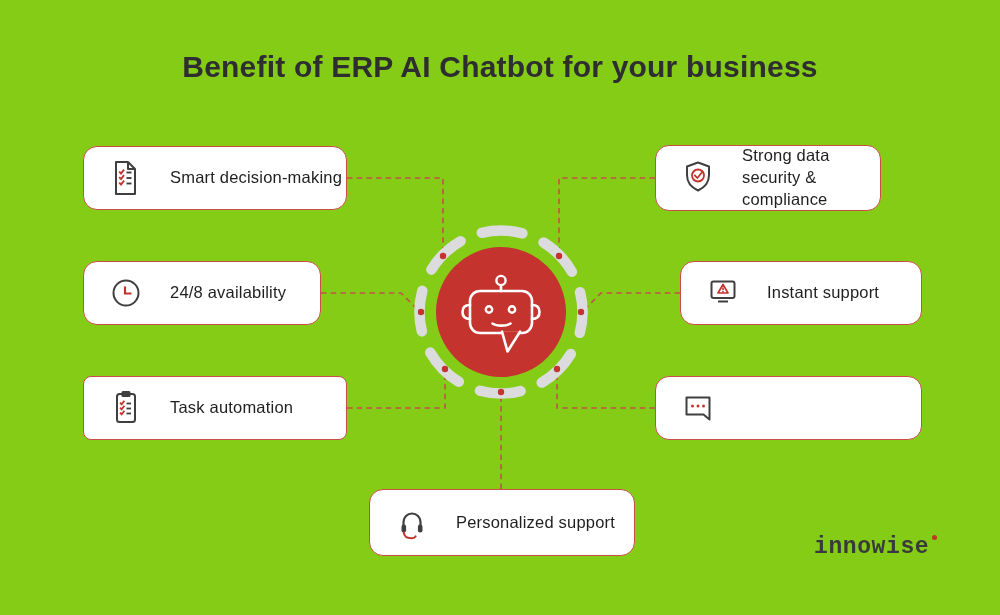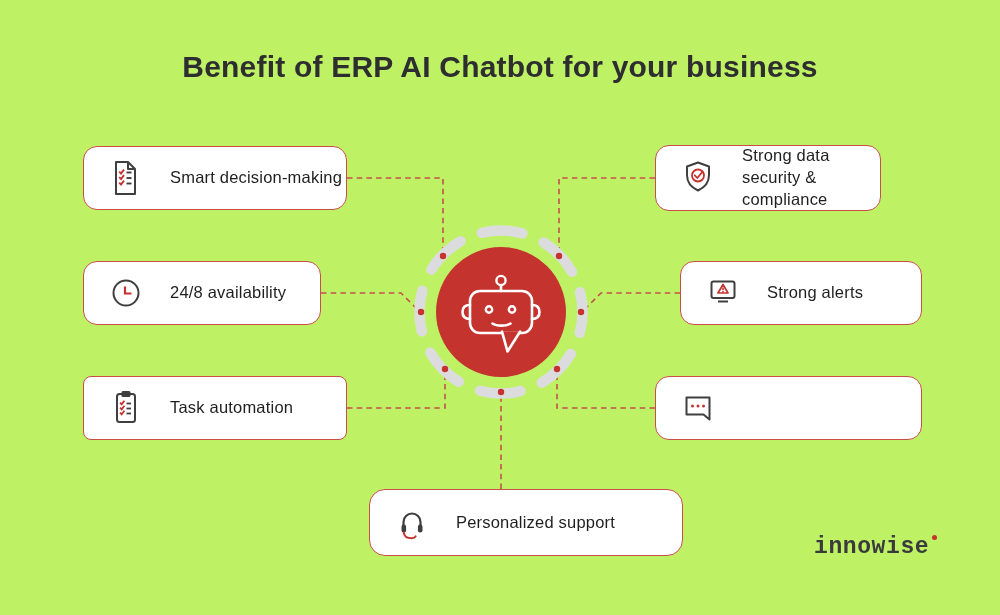--- a/index.html
+++ b/index.html
@@ -1,18 +1,18 @@
 <!DOCTYPE html>
 <html><head>
 <meta charset="utf-8">
 <style>
   html,body { margin:0; padding:0; background:#e9e9ec; }
   .canvas {
     position:relative; width:1000px; height:615px;
-    background:#bef264; overflow:hidden;
+    background:#84cc16; overflow:hidden;
     font-family:"Liberation Sans","DejaVu Sans",sans-serif;
   }
   .page-title {
     position:absolute; top:50px; left:0; width:100%;
     text-align:center; font-size:30px; font-weight:700;
     color:#2E2E30; letter-spacing:0.2px; margin:0;
   }
   .decor { position:absolute; left:0; top:0; }
   .card {
     position:absolute; background:#fff;
@@ -25,21 +25,21 @@
     font-size:16.5px; font-weight:500; color:#1F1F21;
     letter-spacing:0.2px; line-height:1.32; white-space:nowrap;
   }
   .card.two-line .label { white-space:normal; max-width:175px; }
   .c1 { left:83px;  top:146px; width:264px; height:64px; }
   .c2 { left:83px;  top:261px; width:238px; height:64px; }
   .c3 { left:83px;  top:376px; width:264px; height:64px;border-radius:8px; }
   .c4 { left:655px; top:145px; width:226px; height:66px; }
   .c5 { left:680px; top:261px; width:242px; height:64px; }
   .c6 { left:655px; top:376px; width:267px; height:64px; }
-  .c7 { left:369px; top:489px; width:314px; height:67px;border-radius:16px; }
+  .c7 { left:369px; top:489px; width:266px; height:67px; }
   .logo {
     position:absolute; top:534px; left:814px;
     font-size:23px; font-weight:700; color:#3A3A3C;
     letter-spacing:0.6px;
     font-family:Liberation Mono, monospace;
   }
   .logo-dot {
     position:absolute; top:1px; right:-8px;
     width:5px; height:5px; background:#C4332E; border-radius:50%;
   }
@@ -145,21 +145,21 @@
   <div class="card c5">
     <span class="icon">
       <svg width="40" height="40" viewBox="0 0 40 40">
         <rect x="8.5" y="8.5" width="23" height="16.5" rx="2" fill="#fff" stroke="#3F3F3F" stroke-width="2"></rect>
         <line x1="15" y1="28.5" x2="25" y2="28.5" stroke="#3F3F3F" stroke-width="2"></line>
         <path d="M20 11.5 L25 20 H15 Z" fill="none" stroke="#C4332E" stroke-width="1.7" stroke-linejoin="round"></path>
         <line x1="20" y1="14.5" x2="20" y2="17" stroke="#C4332E" stroke-width="1.6"></line>
         <circle cx="20" cy="18.7" r="0.9" fill="#C4332E"></circle>
       </svg>
     </span>
-    <span class="label">Strong alerts</span>
+    <span class="label">Instant support</span>
   </div>
 
   <div class="card c6">
     <span class="icon">
       <svg width="40" height="40" viewBox="0 0 40 40">
         <path d="M8.5 9.5 H31.5 V31.5 L25.5 26.5 H8.5 Z" fill="#fff" stroke="#3F3F3F" stroke-width="2" stroke-linejoin="round"></path>
         <circle cx="14.5" cy="18" r="1.5" fill="#C4332E"></circle>
         <circle cx="20" cy="18" r="1.5" fill="#C4332E"></circle>
         <circle cx="25.5" cy="18" r="1.5" fill="#C4332E"></circle>
       </svg>

